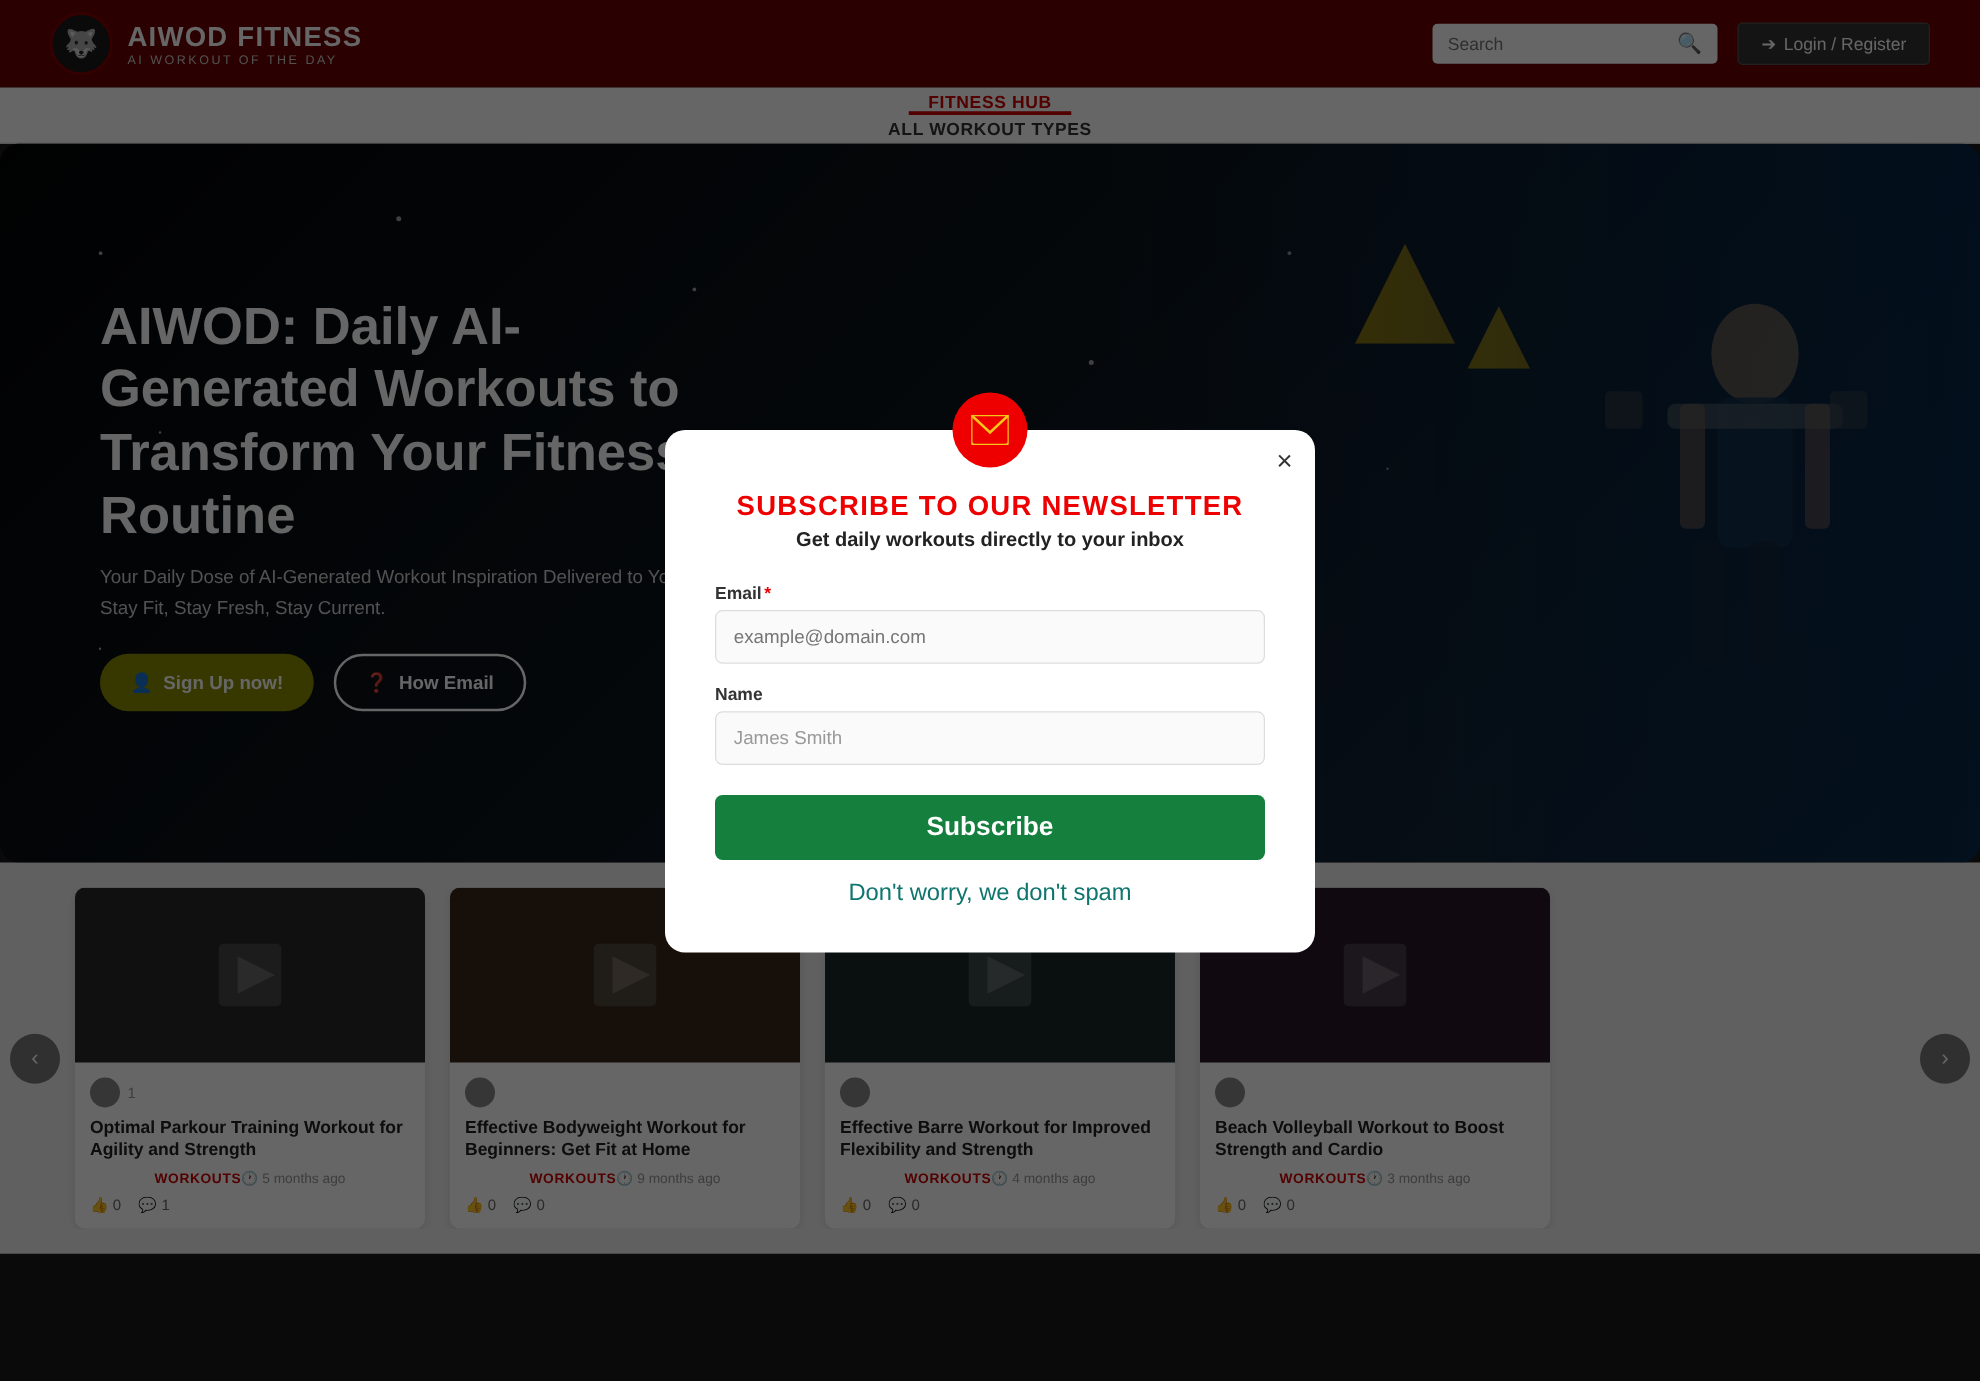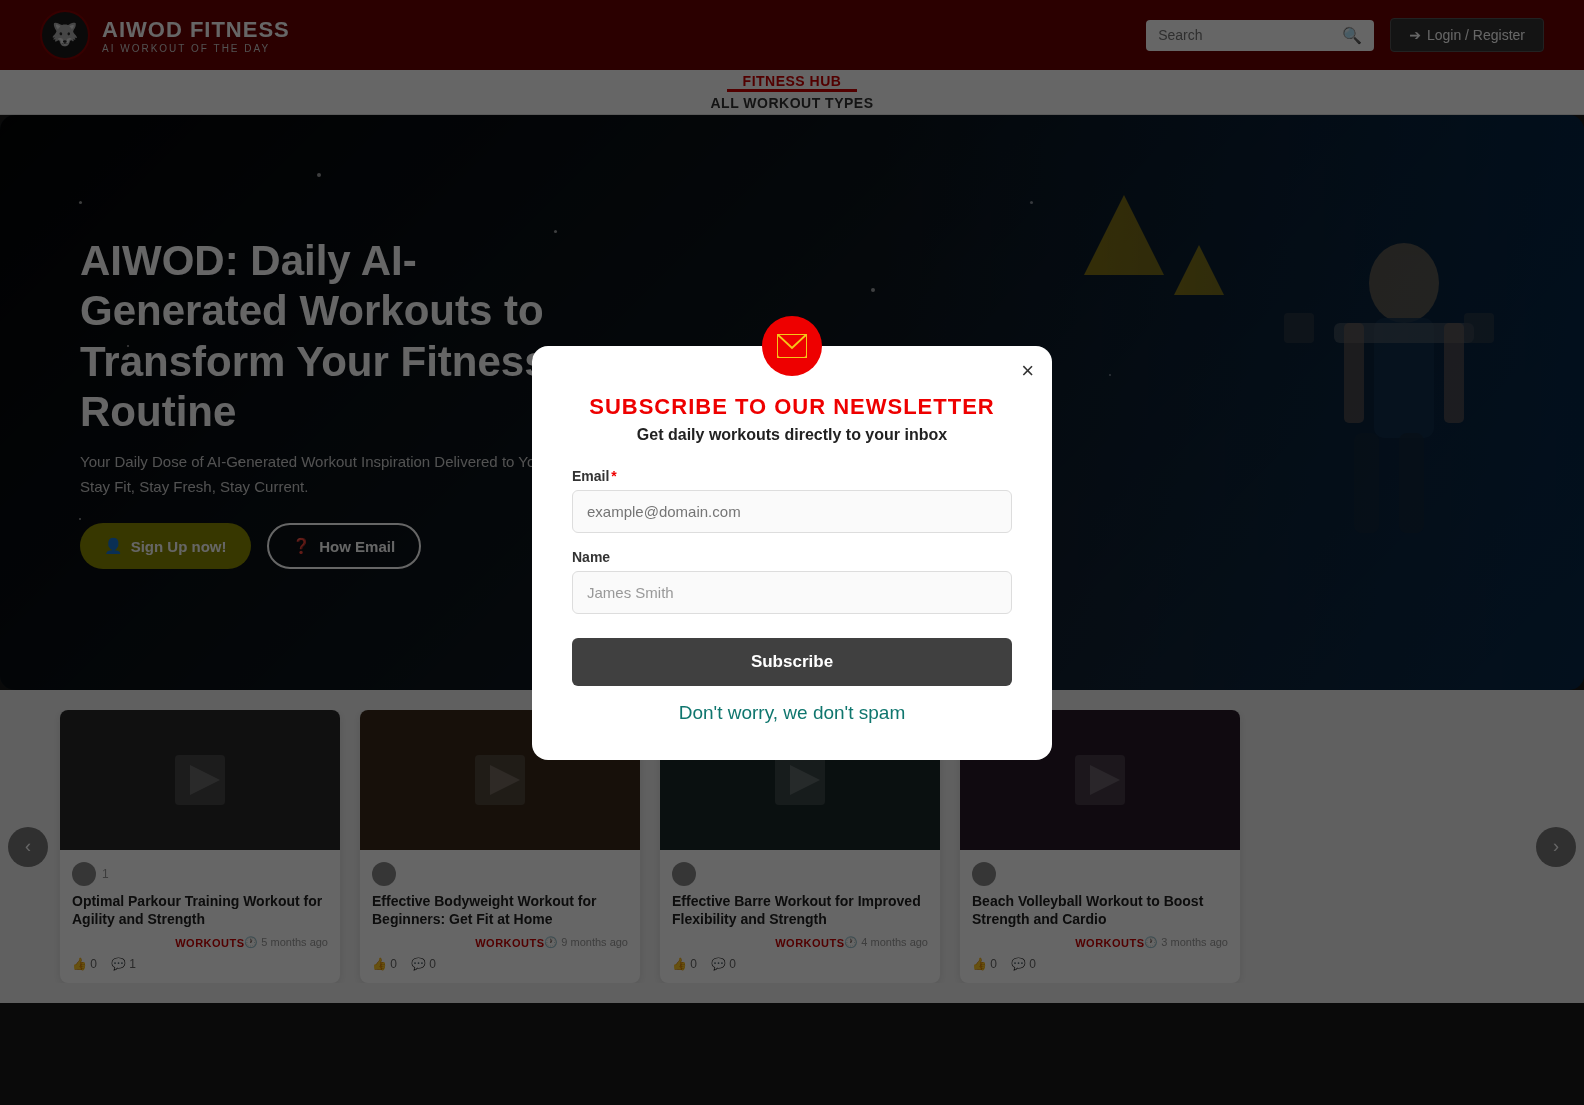--- a/index.html
+++ b/index.html
@@ -298,26 +298,26 @@
       border: 1px solid #ddd;
       border-radius: 6px;
       padding: 12px 14px;
       font-size: 15px;
       color: #999;
       outline: none;
       background: #fafafa;
     }
     .subscribe-btn {
       width: 100%;
-      background: #404040;
+      background: #15803d;
       color: #fff;
       border: none;
       border-radius: 6px;
       padding: 14px;
-      font-size: 17px;
+      font-size: 21px;
       font-weight: 600;
       cursor: pointer;
       margin-top: 8px;
       margin-bottom: 16px;
     }
     .no-spam {
       color: #0f766e;
       font-size: 19px;
     }
 
@@ -370,21 +370,21 @@
     .card-title {
       font-size: 14px;
       font-weight: 700;
       color: #222;
       margin-bottom: 8px;
       line-height: 1.3;
     }
     .card-footer {
       display: flex;
       align-items: center;
-      justify-content: flex-end;
+      justify-content: center;
       margin-top: 8px;
     }
     .card-tag {
       font-size: 11px;
       font-weight: 700;
       color: #c00;
       text-transform: uppercase;
       letter-spacing: 0.5px;
     }
     .card-time {

